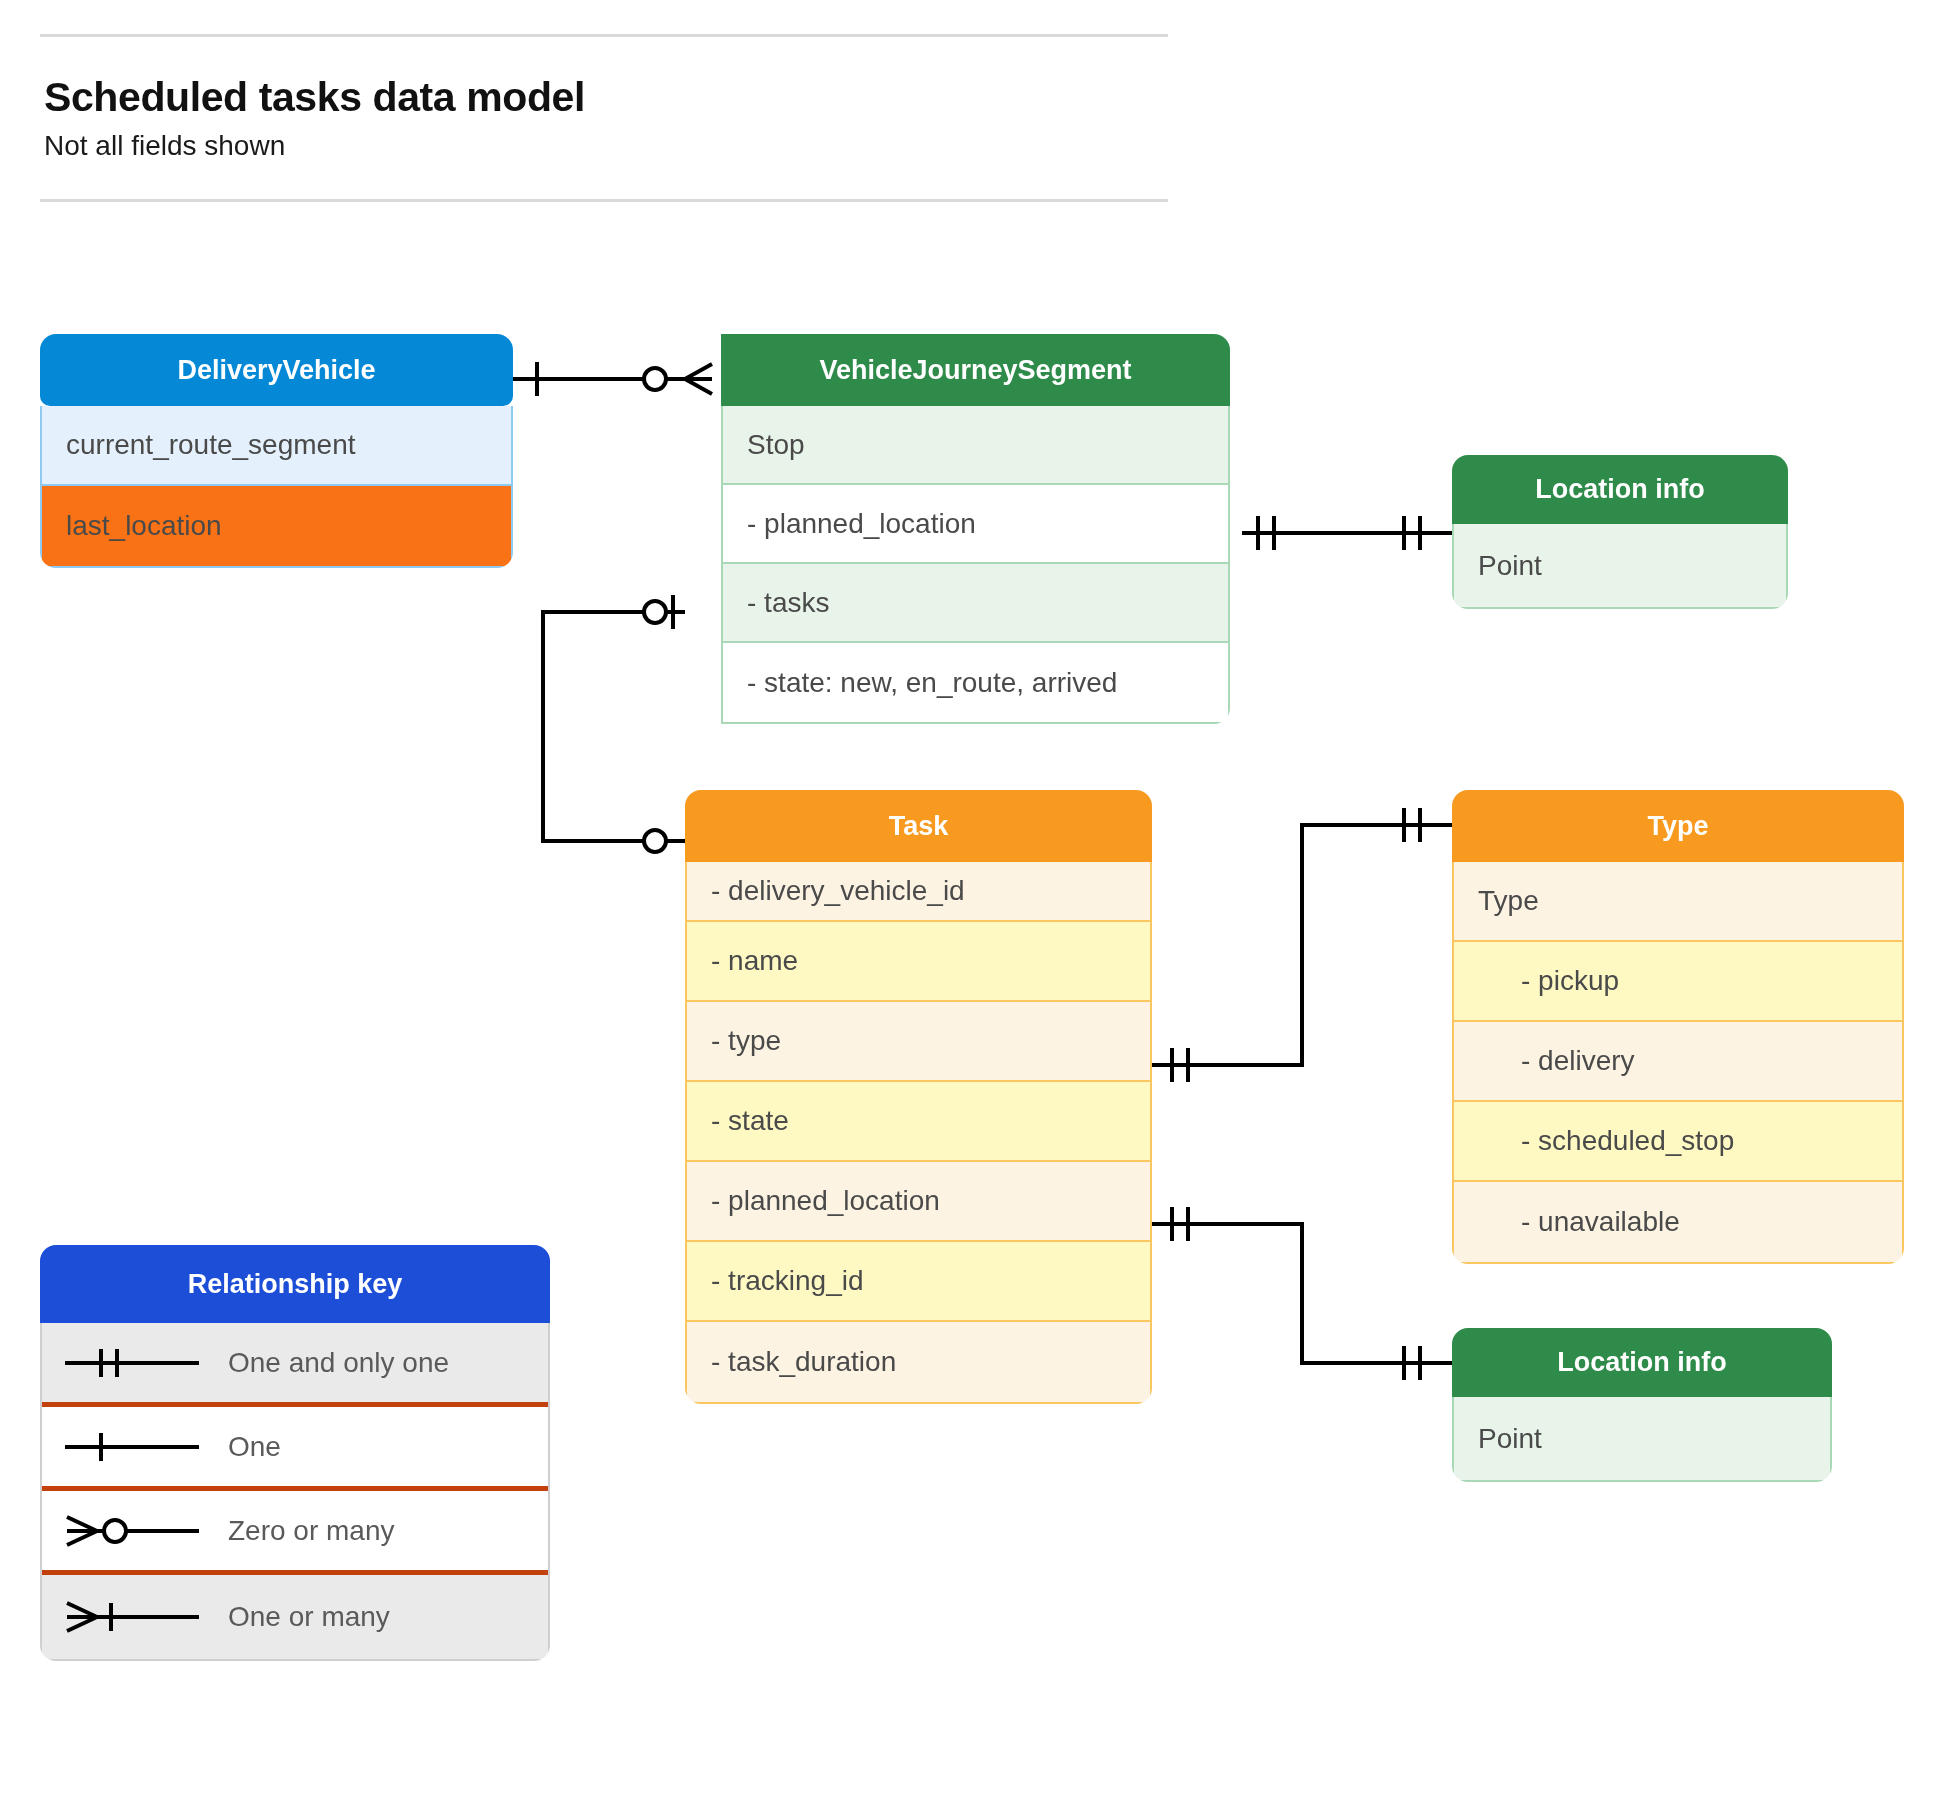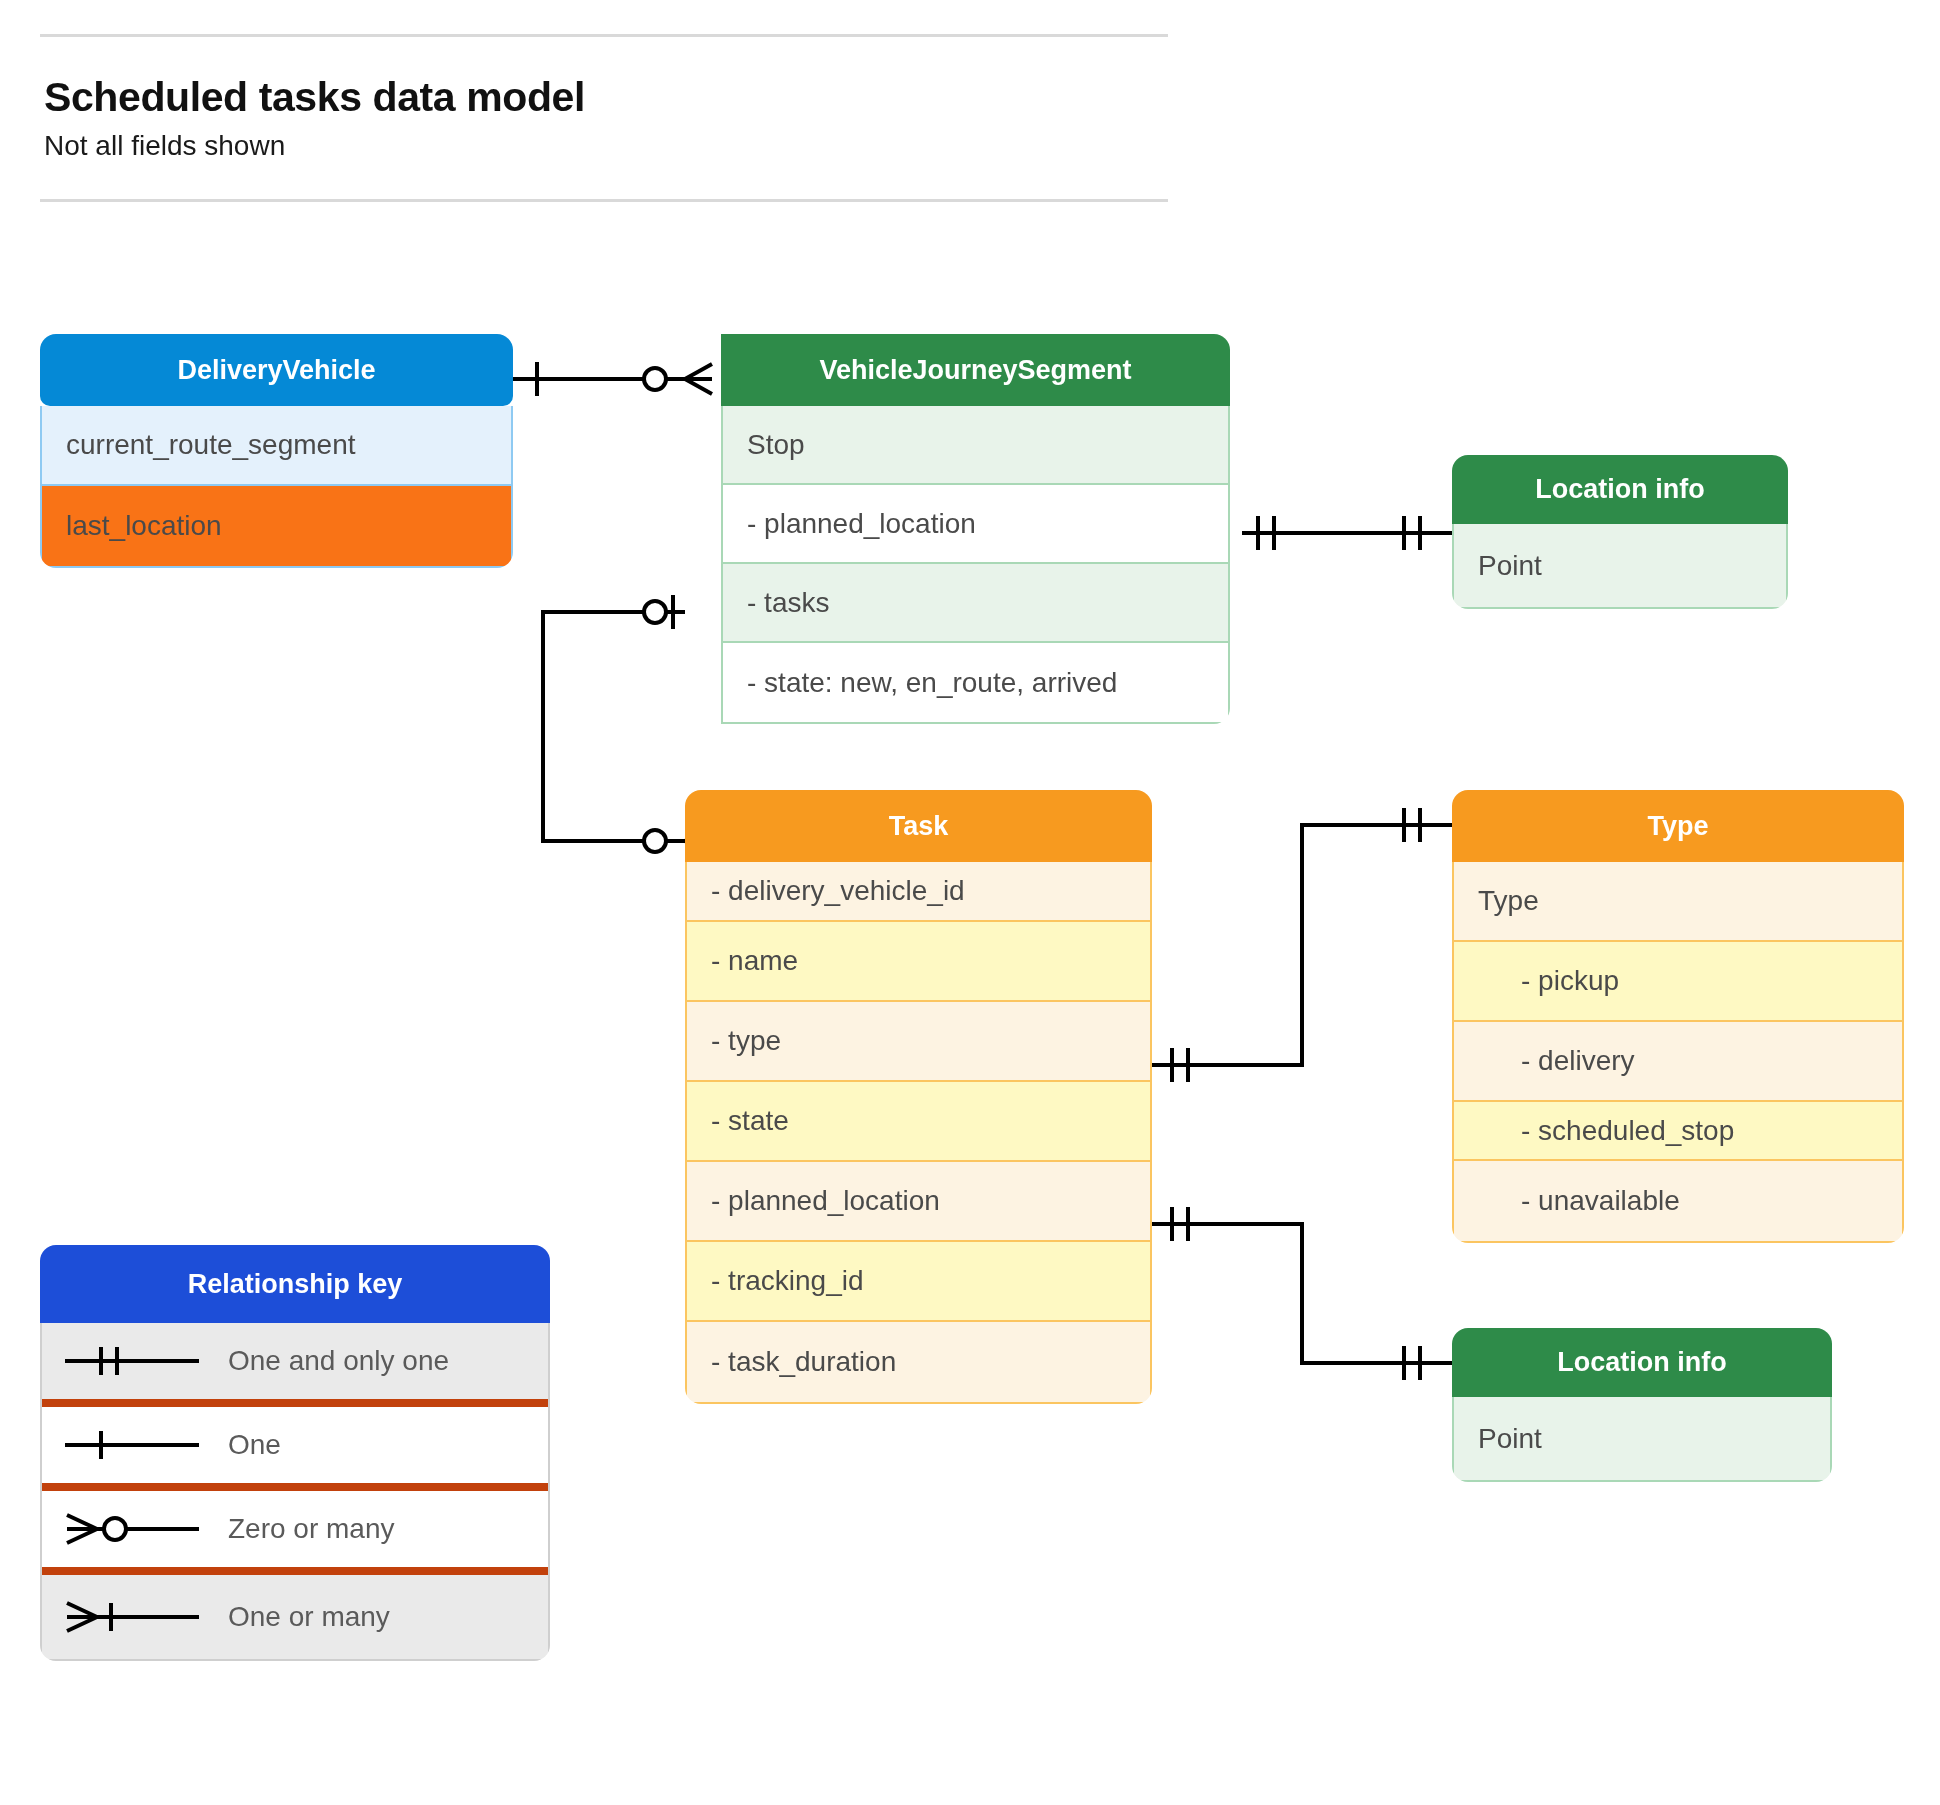--- a/index.html
+++ b/index.html
@@ -99,21 +99,21 @@
   
   .e-orange .entity-header { background: #f79a1f; }
   .e-orange .rows { border: 2px solid #fbc560; border-top: none; }
   .e-orange .row { border-bottom: 2px solid #fbc560; background: #fef9c3; }
   .e-orange .row:last-child { border-bottom: none; }
   .e-orange .row.alt { background: #fdf3e2; }
 
   
   .e-grey .entity-header { background: #1d4ed8; }
   .e-grey .rows { border: 2px solid #cfcfcf; border-top: none; }
-  .e-grey .row { border-bottom: 8px solid #c2410c; background: #ffffff; }
+  .e-grey .row { border-bottom: 5px solid #c2410c; background: #ffffff; }
   .e-grey .row:last-child { border-bottom: none; }
   .e-grey .row.alt { background: #eaeaea; }
 
   
   #legend-box { left: 40px; top: 1245px; width: 510px; }
   #legend-box .entity-header { height: 78px; font-size: 27px; }
   #legend-box .row {
     height: 84px;
     padding-left: 0;
     font-size: 28px;
@@ -232,21 +232,21 @@
     <div class="row alt" style="height:80px;">- task_duration</div>
   </div>
 </div>
 
 <div class="entity e-orange" id="ent-type" style="left:1452px; top:790px; width:452px;">
   <div class="entity-header" style="height:72px;">Type</div>
   <div class="rows">
     <div class="row alt" style="height:80px;">Type</div>
     <div class="row indent" style="height:80px;">-  pickup</div>
     <div class="row alt indent" style="height:80px;">-  delivery</div>
-    <div class="row indent" style="height:59px;text-align:right;">-  scheduled_stop</div>
+    <div class="row indent" style="height:80px;text-align:right;">-  scheduled_stop</div>
     <div class="row alt indent" style="height:80px;">-  unavailable</div>
   </div>
 </div>
 
 <div class="entity e-green" id="ent-location-bottom" style="left:1452px; top:1328px; width:380px;">
   <div class="entity-header" style="height:69px;">Location info</div>
   <div class="rows">
     <div class="row alt" style="height:83px;">Point</div>
   </div>
 </div>

